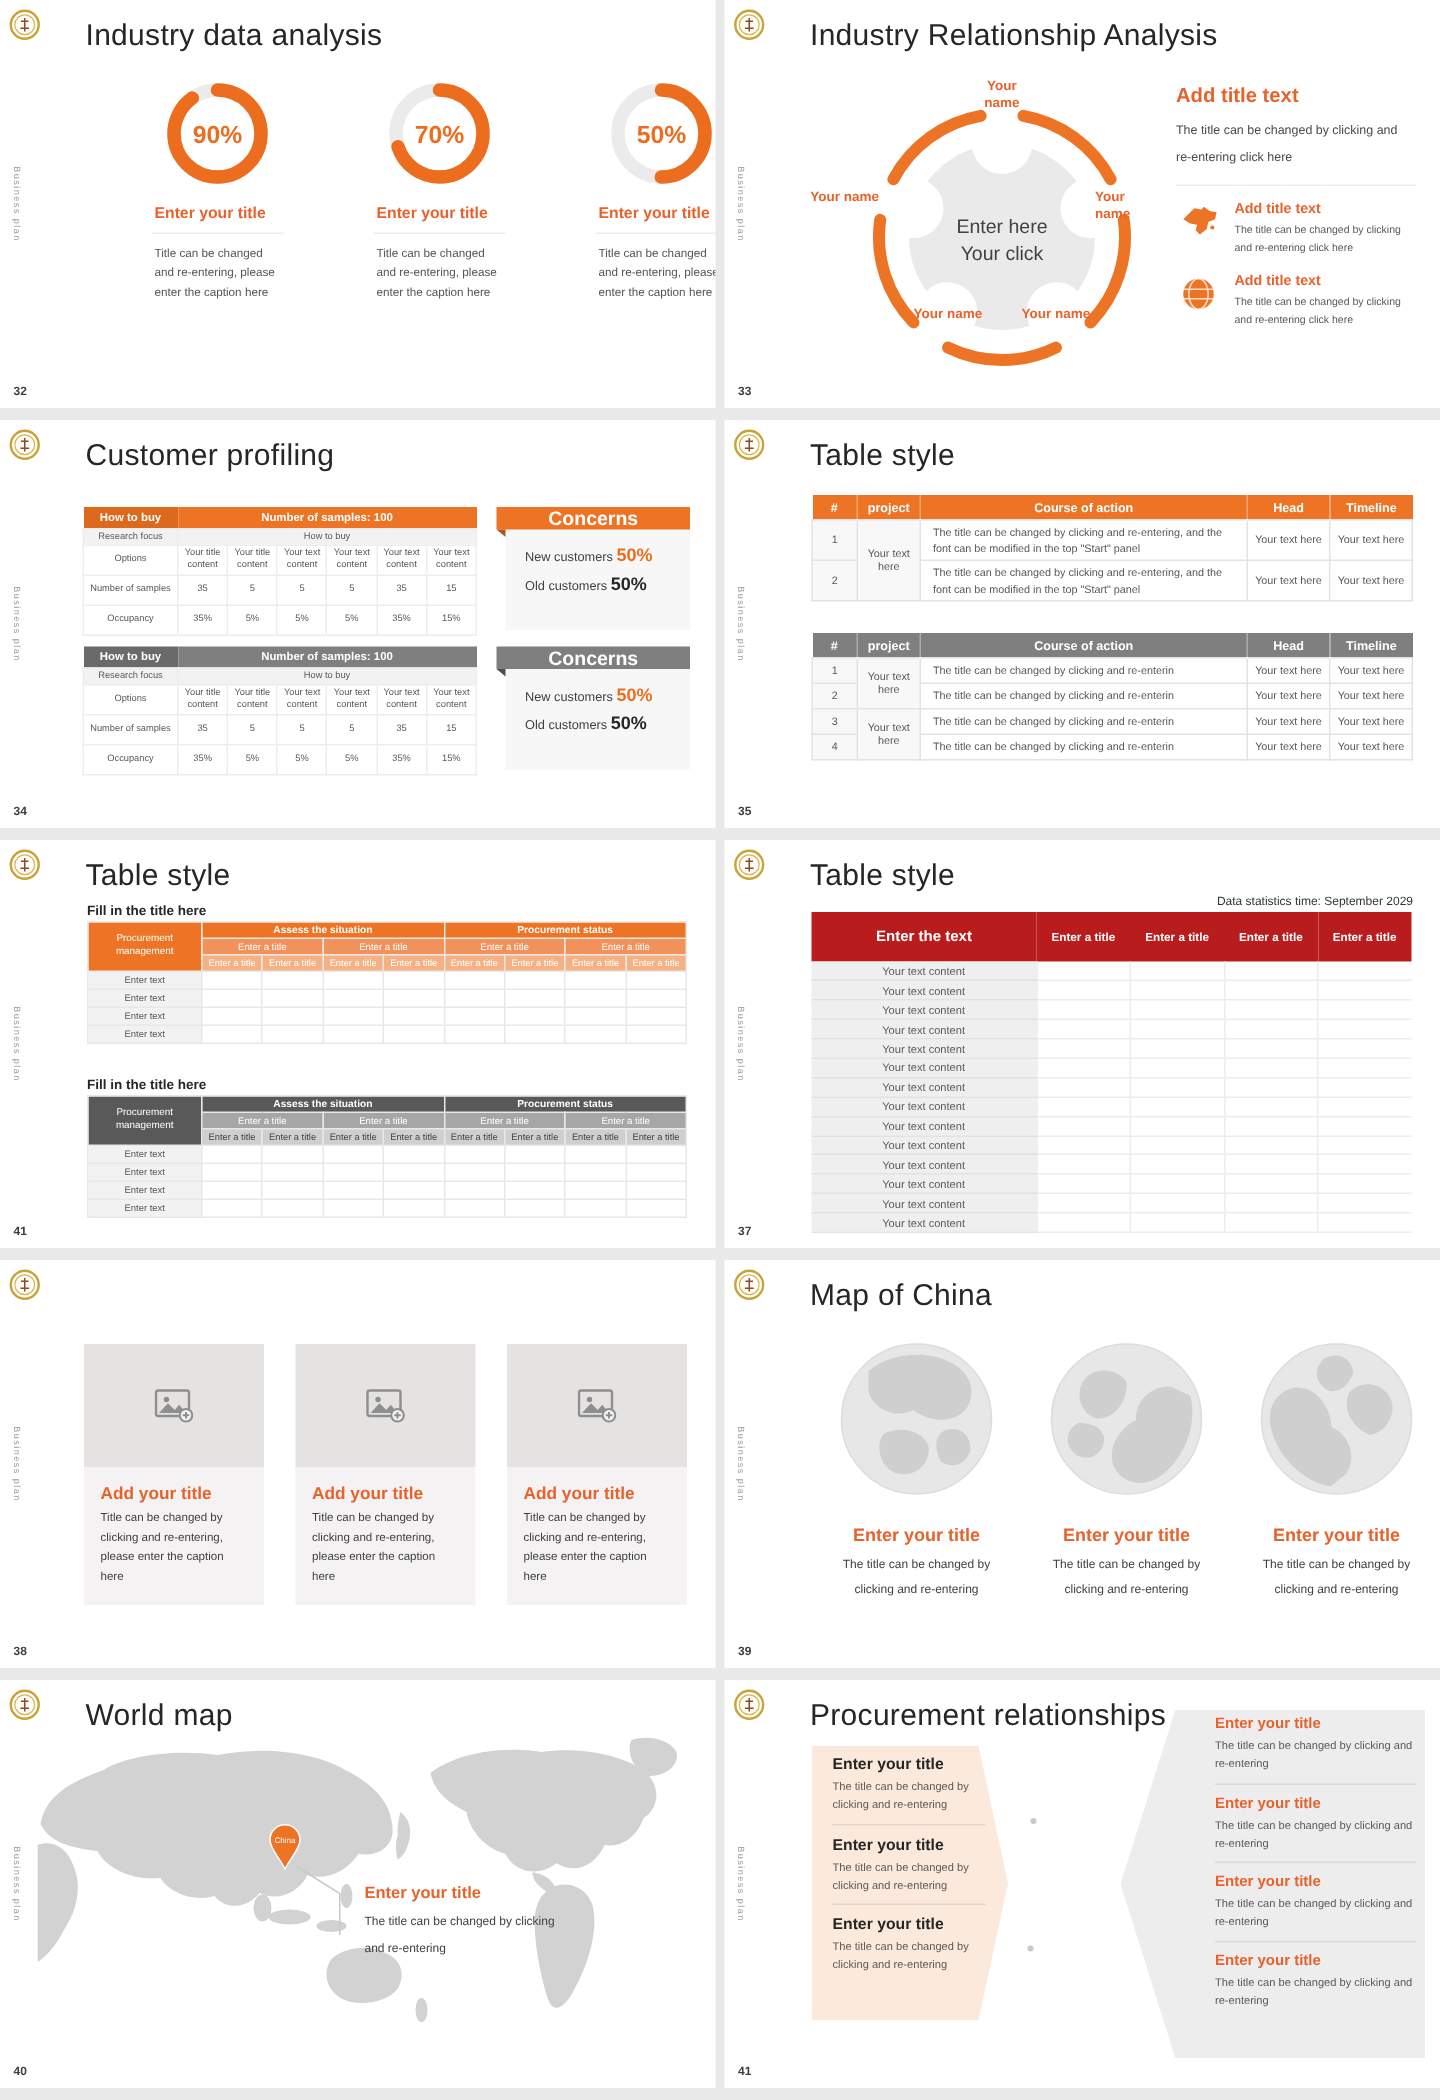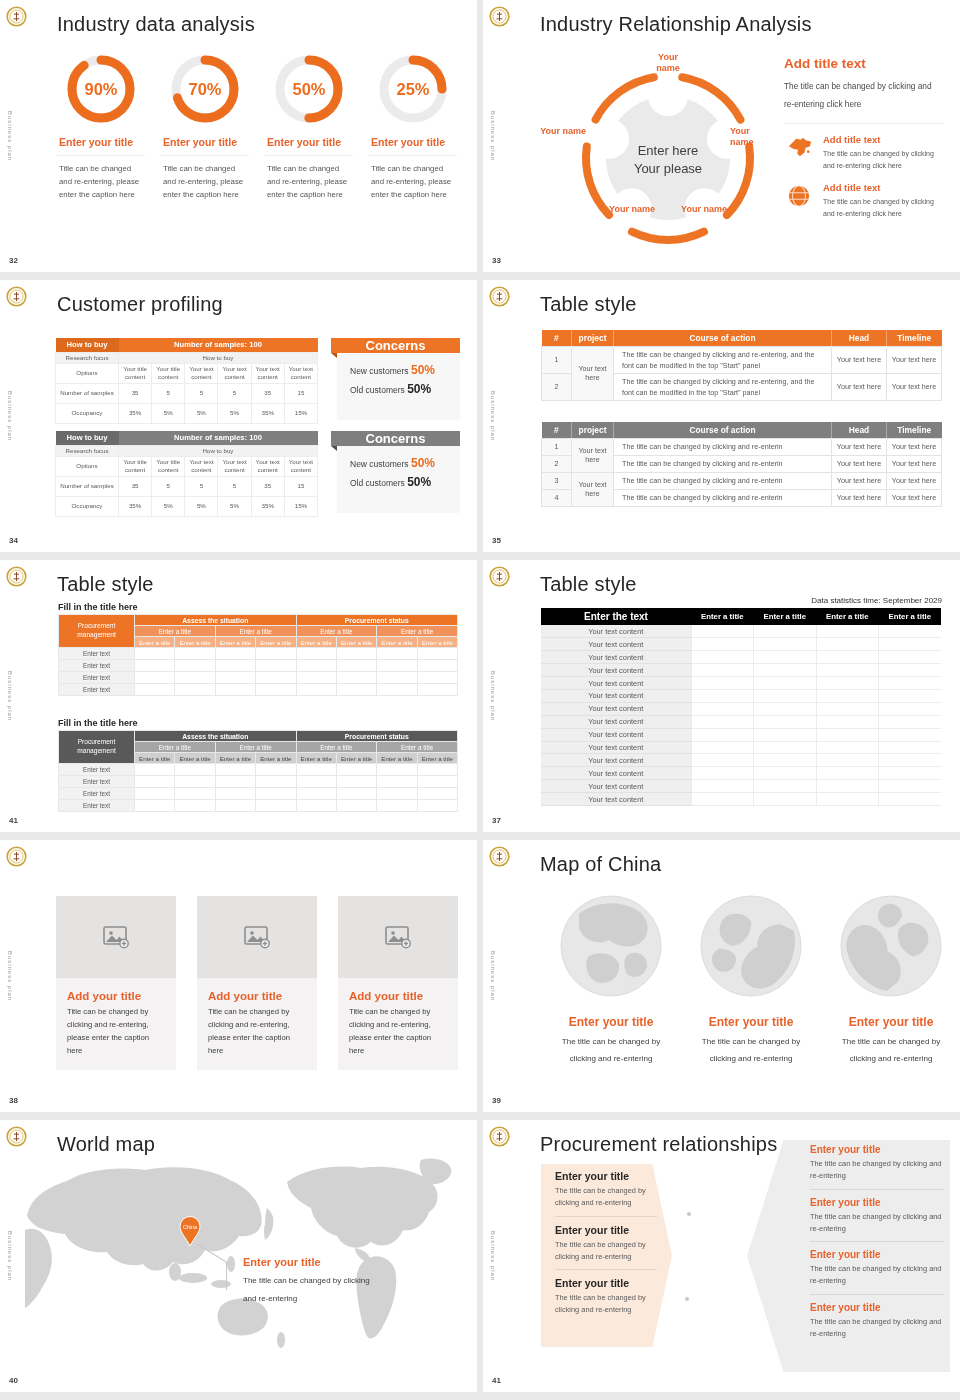--- a/index.html
+++ b/index.html
@@ -6,21 +6,21 @@
 html,body { width:960px; background:#E9E9E9; font-family:"Liberation Sans",sans-serif; }
 .sheet { display:grid; grid-template-columns:477px 477px; column-gap:6px; row-gap:8px; width:960px; padding-bottom:8px; background:#E9E9E9; }
 .slide { position:relative; width:477px; height:272px; background:#fff; overflow:hidden; }
 .logo { position:absolute; left:6px; top:6px; width:21px; height:21px; }
 .vtext { position:absolute; left:7px; top:50%; transform:translateY(-50%); writing-mode:vertical-rl; font-size:6px; color:#9A9A9A; letter-spacing:1px; }
 .snum { position:absolute; left:9px; bottom:7px; font-size:8px; font-weight:bold; color:#3F3F3F; }
 .stitle { position:absolute; left:57px; top:13px; font-size:20px; font-weight:400; color:#262626; letter-spacing:.2px; }
 
 
 .donut-row { position:absolute; left:57px; top:52px; display:flex; gap:16px; }
-.donut-col { width:88px; }
+.donut-col { width:88px;margin-left:44px; }
 .donut-col svg { display:block; margin:0 auto 10px auto; }
 .donut-head { font-size:10.5px; font-weight:bold; color:#E8622C; padding:0 0 7px 2px; border-bottom:1px solid #ECECEC; margin-bottom:7px; }
 .donut-cap { font-size:7.8px; color:#555; line-height:1.65; padding-left:2px; }
 
 
 .gear { position:absolute; left:55px; top:48px; width:250px; height:214px; }
 .gear svg { position:absolute; left:30px; top:10px; }
 .gnode { position:absolute; font-size:9px; font-weight:bold; color:#E8622C; line-height:1.2; }
 .gn-top { left:108px; top:4px; width:44px; text-align:center; }
 .gn-left { left:0; top:78px; width:48px; text-align:right; }
@@ -80,21 +80,21 @@
 .pm.orange .h3 { background:#F5B183; color:#fff; }
 .pm.gray .corner,.pm.gray .h1 { background:#595959; }
 .pm.gray .h2 { background:#A6A6A6; }
 .pm.gray .h3 { background:#CFCFCF; color:#444; }
 .pm tbody td { border:1px solid #E8E8E8; background:#fff; height:12px; }
 .pm tbody .rlab { background:#F2F2F2; color:#595959; font-size:6.3px; }
 
 
 .note37 { position:absolute; right:18px; top:36px; font-size:8px; color:#333; }
 .big37 { position:absolute; left:58px; top:48px; width:400px; border-collapse:collapse; table-layout:fixed; }
-.big37 th { background:#000000; color:#fff; height:17px; }
+.big37 th { background:#b91c1c; color:#fff; height:33px; }
 .big37 .thmain { font-size:10px; font-weight:bold; }
 .big37 .thcol { font-size:7.8px; font-weight:bold; }
 .big37 td { height:12.9px; border-bottom:1px solid #ECECEC; border-right:1px solid #ECECEC; }
 .big37 td:last-child { border-right:none; }
 .big37 .rlab { background:#EFEFEF; font-size:7.4px; color:#595959; text-align:center; border-bottom:1px solid #E2E2E2; }
 
 
 .cards { position:absolute; left:56px; top:56px; display:flex; gap:21px; }
 .card { width:120px; height:174px; }
 .card .img { height:82px; background:#E5E2E2; display:flex; align-items:center; justify-content:center; }
@@ -227,21 +227,21 @@
         <circle cx="100" cy="100" r="82" fill="none" stroke="#ED7425" stroke-width="8" stroke-linecap="round" stroke-dasharray="74.4 440.8" transform="rotate(136 100 100)"></circle>
         <circle cx="100" cy="100" r="82" fill="none" stroke="#ED7425" stroke-width="8" stroke-linecap="round" stroke-dasharray="74.4 440.8" transform="rotate(208 100 100)"></circle>
       </svg>
       <div class="gnode gn-top">Your name</div>
       <div class="gnode gn-left">Your name</div>
       <div class="gnode gn-right">Your name</div>
       <div class="gnode gn-bl">Your name</div>
       <div class="gnode gn-br">Your name</div>
       <div class="gcenter">
         <div>Enter here</div>
-        <div>Your please</div>
+        <div>Your click</div>
       </div>
     </div>
     <div class="rp">
       <div class="rp-head">Add title text</div>
       <div class="rp-body">The title can be changed by clicking and re-entering click here</div>
       <div class="rp-item">
         <svg class="rp-ic" width="30" height="26" viewBox="0 0 30 26">
           <path d="M8,7 L12,3 L17,4 L19,2 L23,5 L28,6 L27,11 L22,13 L21,18 L16,22 L13,19 L14,15 L9,14 L4,11 Z" fill="#ED7425"></path>
           <circle cx="25" cy="17" r="1.5" fill="#ED7425"></circle>
         </svg>

